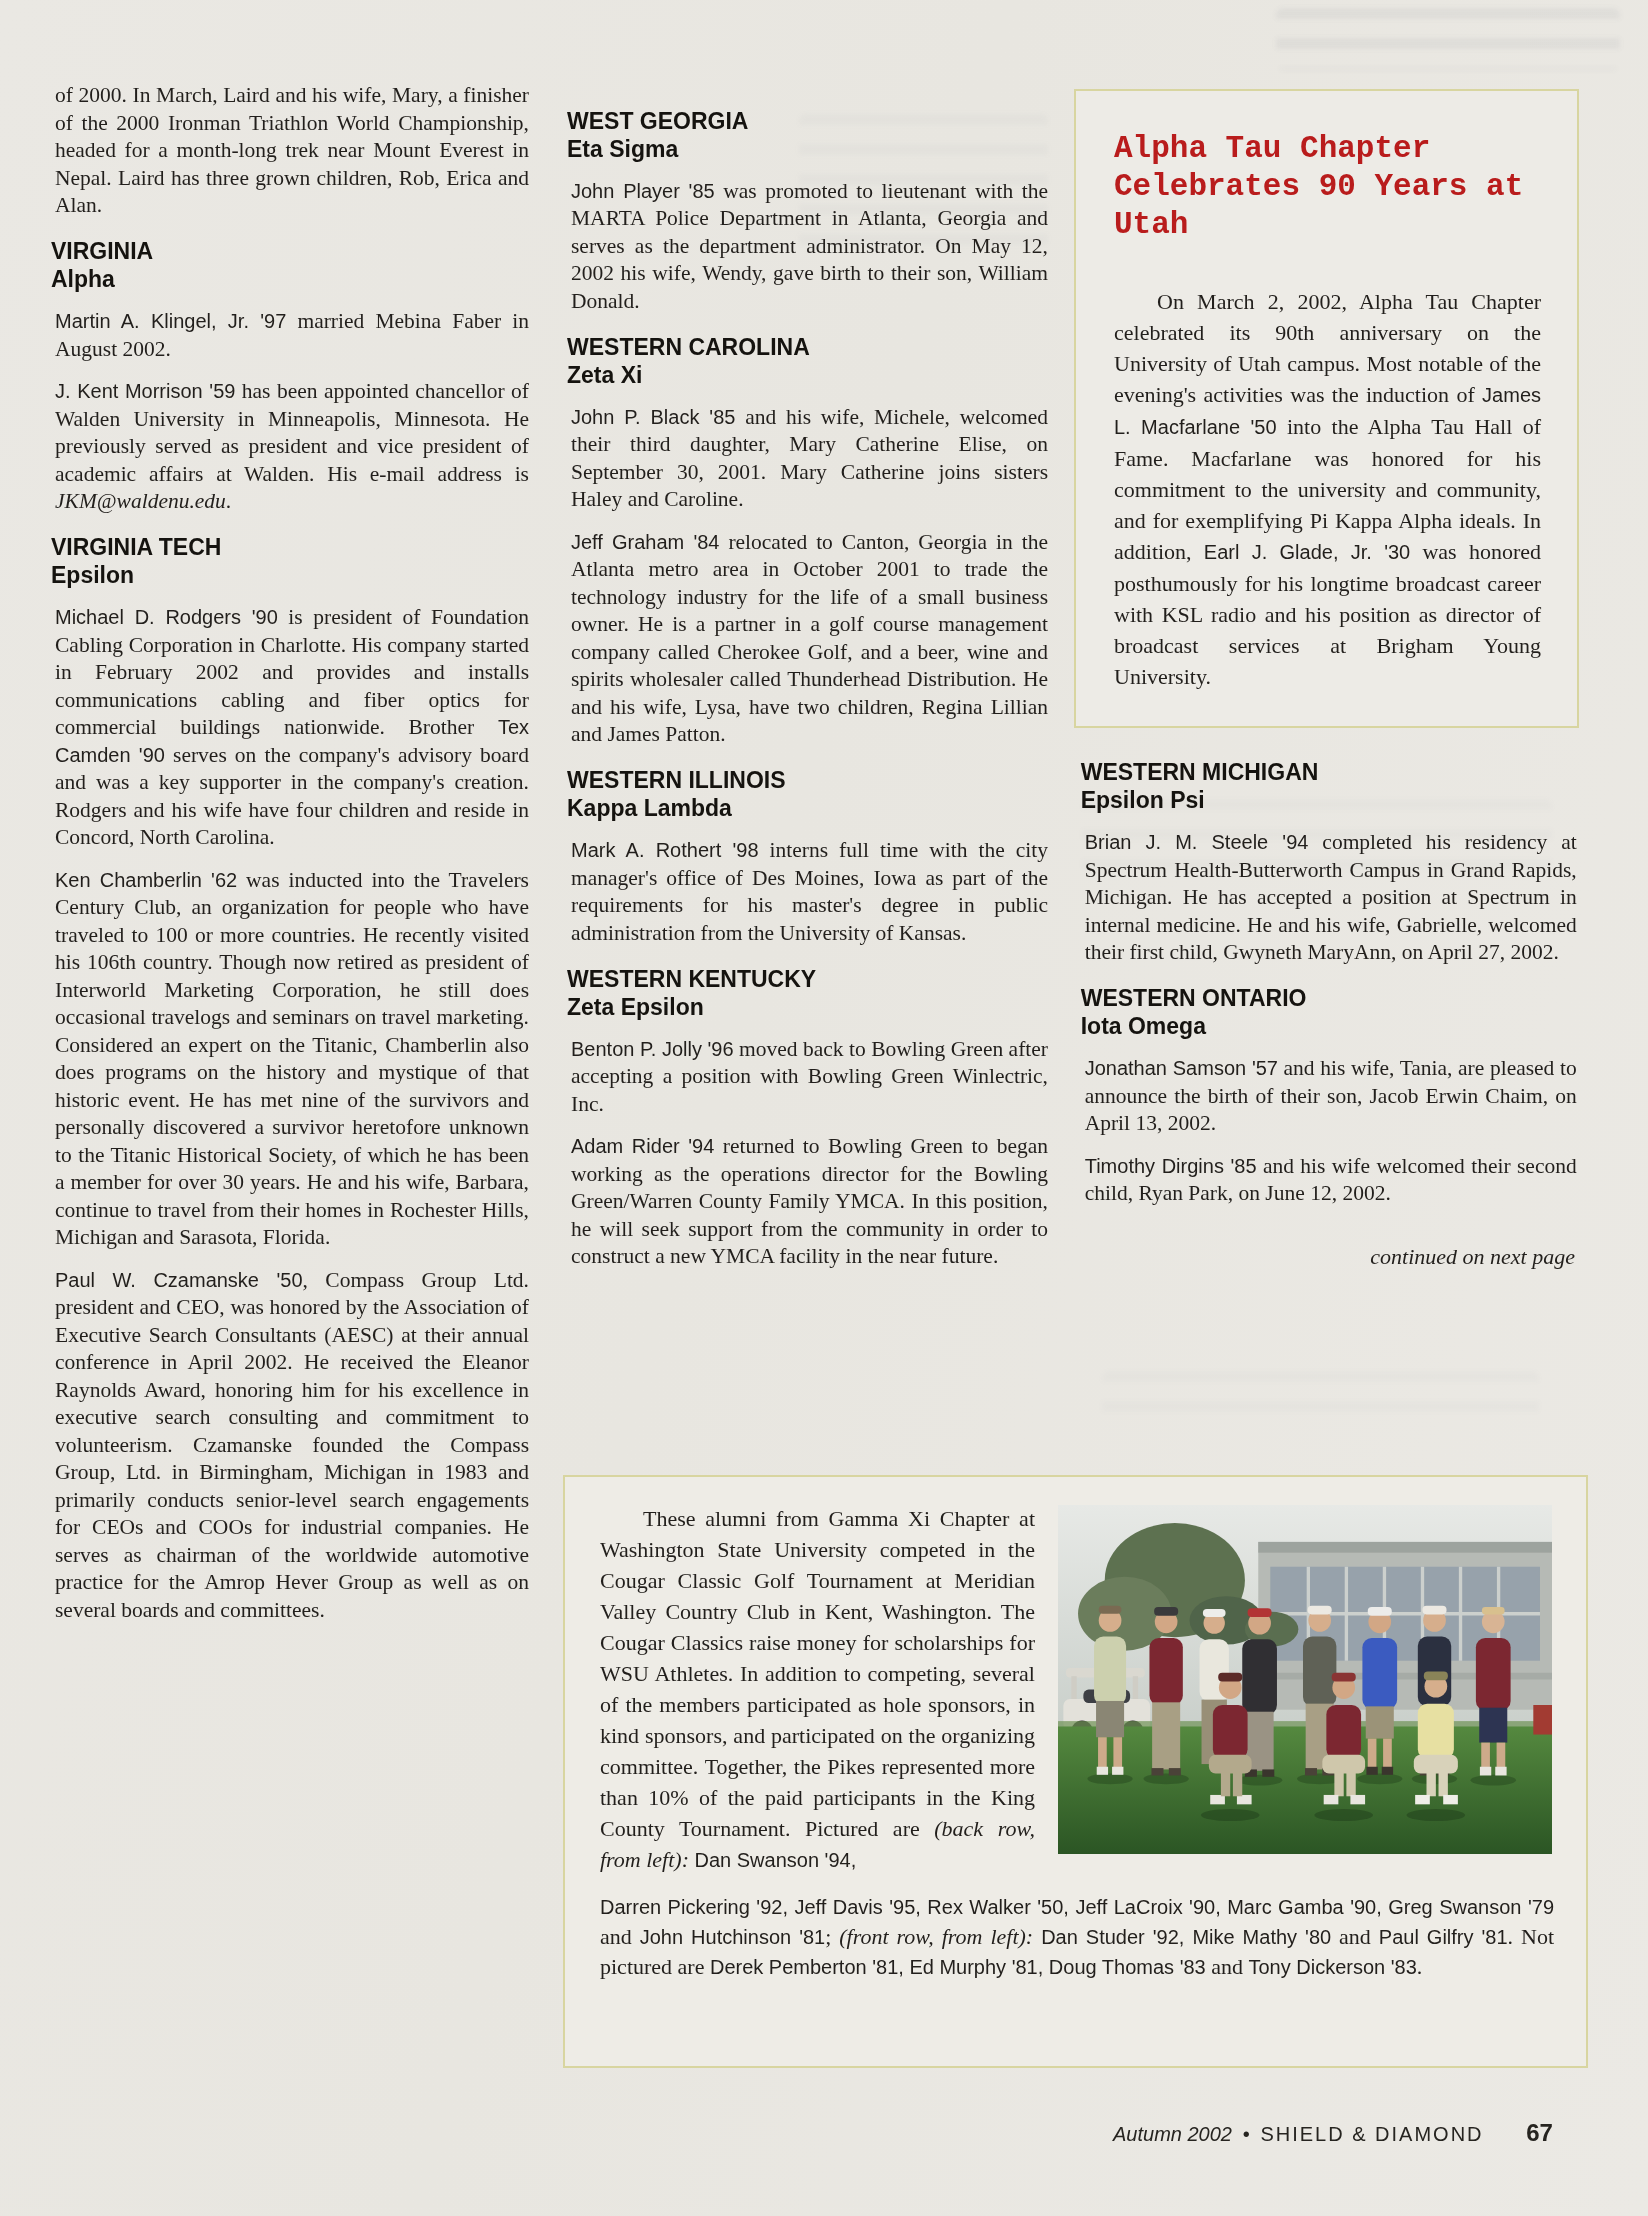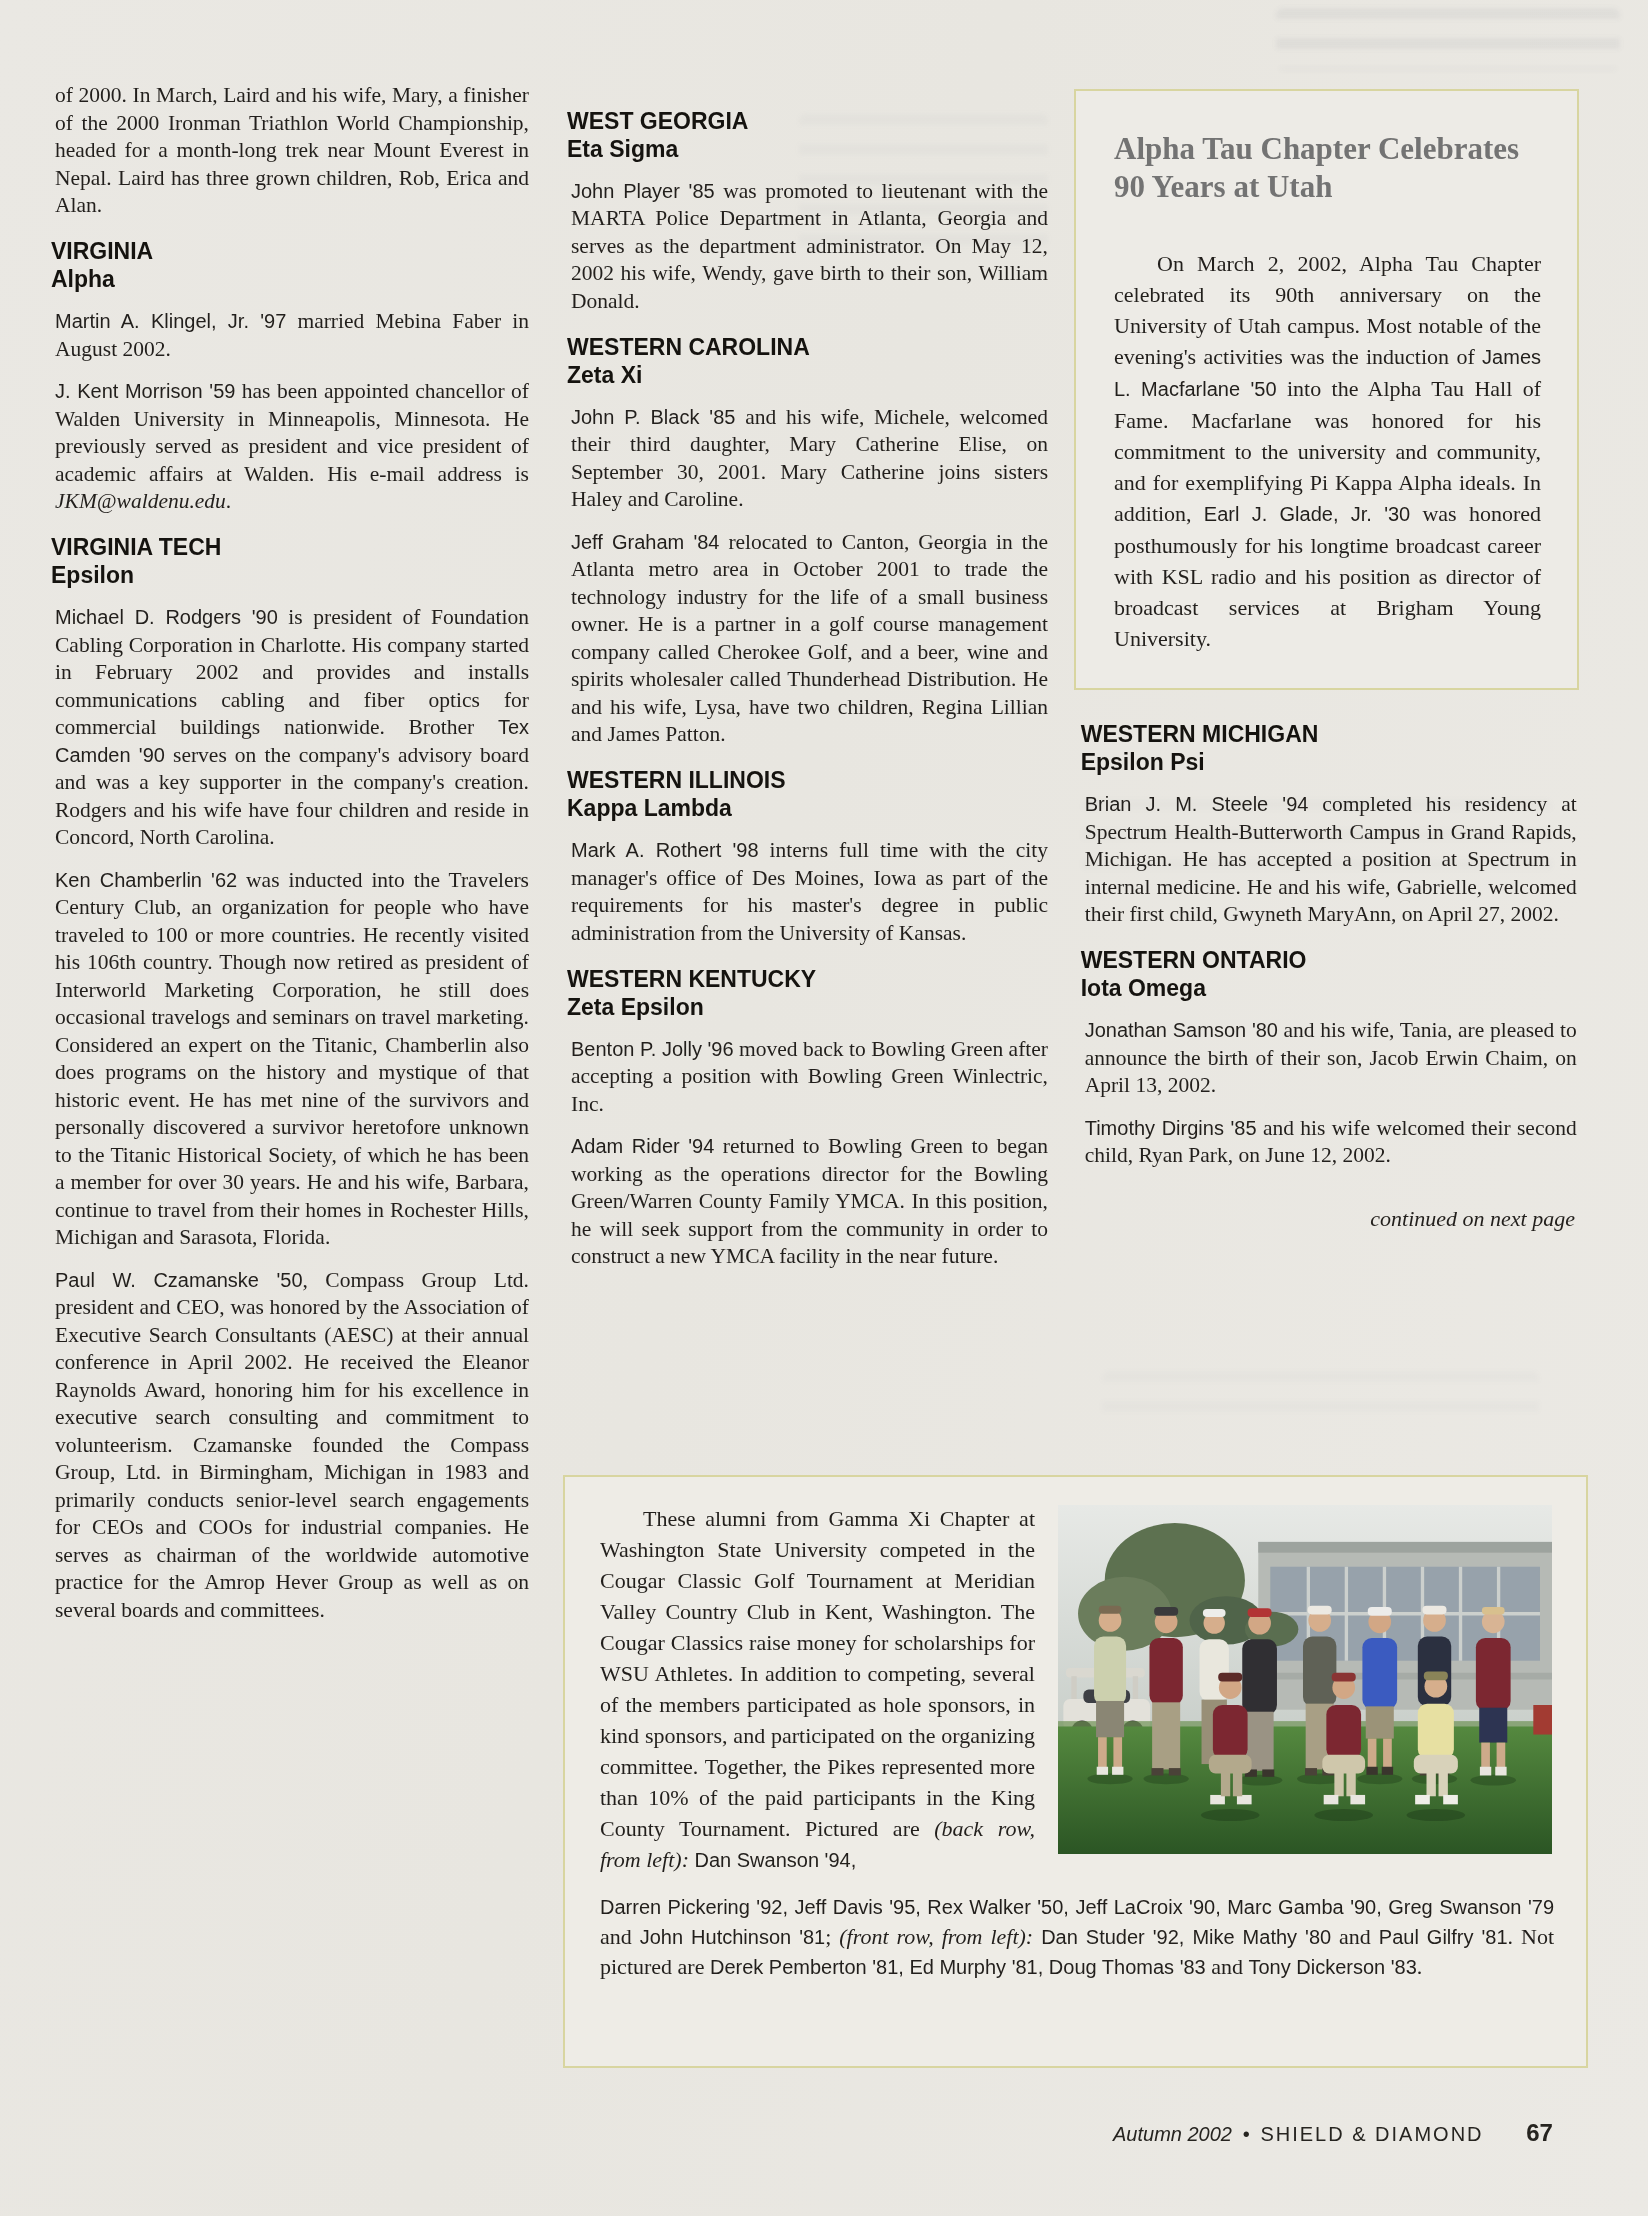--- a/index.html
+++ b/index.html
@@ -33,23 +33,23 @@
     font-weight:700;font-size:23px;line-height:28px;
     color:#15130f;
   }
   
   .feature-box{
     border:2.7px solid #d8d5a0;
     background:#edebe6;
     box-sizing:border-box;
   }
   .box-title{
-    font-family:Liberation Serif, serif;
+    font-family:Liberation Mono, monospace;
     font-weight:600;
-    color:#737373;
+    color:#b91c1c;
     margin:0;
   }
   #alpha-box{
     width:505px;
     padding:30px 36px 34px 38px;
   }
   #alpha-box .box-title{
     font-size:31px;line-height:38px;
     max-width:417px;
     margin:9.4px 0 42px 0;
@@ -163,21 +163,21 @@
     <div id="right-blocks">
         <div class="sec-head">
           <div class="school">WESTERN MICHIGAN</div>
           <div class="chapter">Epsilon Psi</div>
         </div>
         <p class="body-para"><span class="name">Brian J. M. Steele '94</span><span> completed his residency at Spectrum Health-Butterworth Campus in Grand Rapids, Michigan. He has accepted a position at Spectrum in internal medicine. He and his wife, Gabrielle, welcomed their first child, Gwyneth MaryAnn, on April 27, 2002.</span></p>
         <div class="sec-head">
           <div class="school">WESTERN ONTARIO</div>
           <div class="chapter">Iota Omega</div>
         </div>
-        <p class="body-para"><span class="name">Jonathan Samson '80</span><span> and his wife, Tania, are pleased to announce the birth of their son, Jacob Erwin Chaim, on April 13, 2002.</span></p>
+        <p class="body-para"><span class="name">Jonathan Samson '57</span><span> and his wife, Tania, are pleased to announce the birth of their son, Jacob Erwin Chaim, on April 13, 2002.</span></p>
         <p class="body-para"><span class="name">Timothy Dirgins '85</span><span> and his wife welcomed their second child, Ryan Park, on June 12, 2002.</span></p>
       </div>
     <div class="continued">continued on next page</div>
   </div>
 
   <div class="feature-box" id="pikes-box">
     <div class="pikes-row">
       <p class="box-body indent pikes-text"><span>These alumni from Gamma Xi Chapter at Washington State University competed in the Cougar Classic Golf Tournament at Meridian Valley Country Club in Kent, Washington. The Cougar Classics raise money for scholarships for WSU Athletes. In addition to competing, several of the members participated as hole sponsors, in kind sponsors, and participated on the organizing committee. Together, the Pikes represented more than 10% of the paid participants in the King County Tournament. Pictured are </span><span class="ital">(back row, from left):</span><span> </span><span class="name">Dan Swanson '94,</span></p>
       <div class="photo">
         <svg viewBox="0 0 740 520" width="494" height="349" preserveAspectRatio="none">

